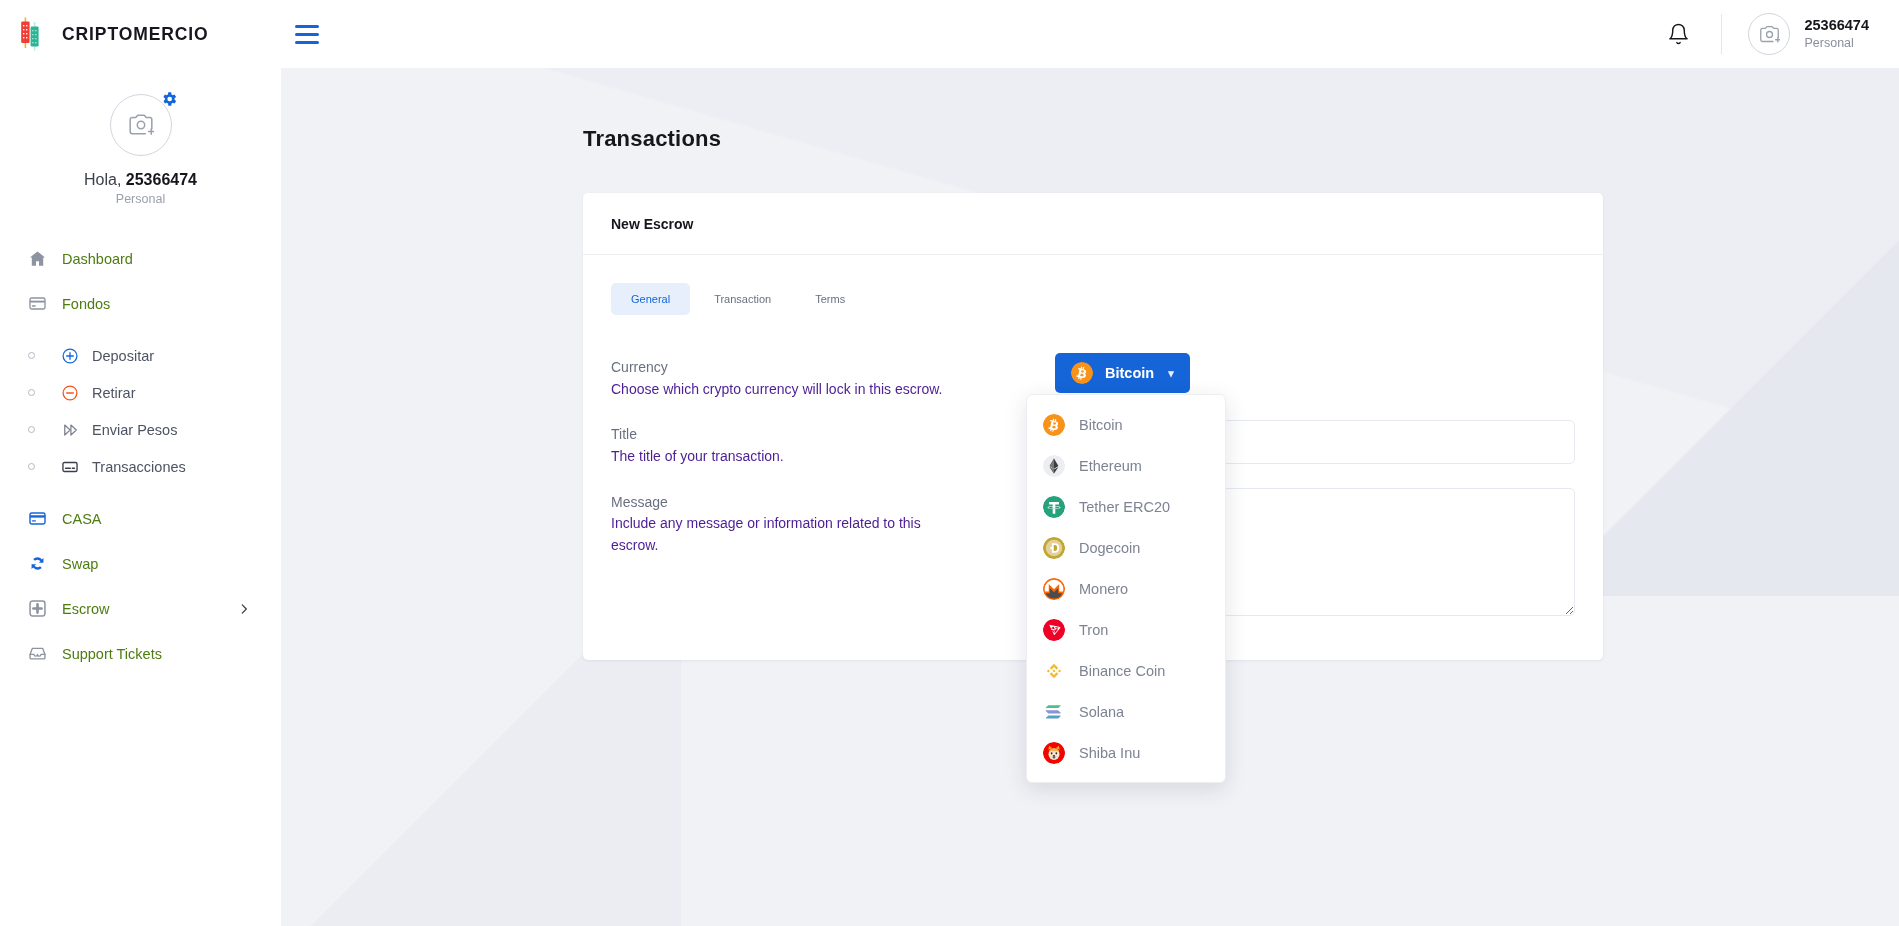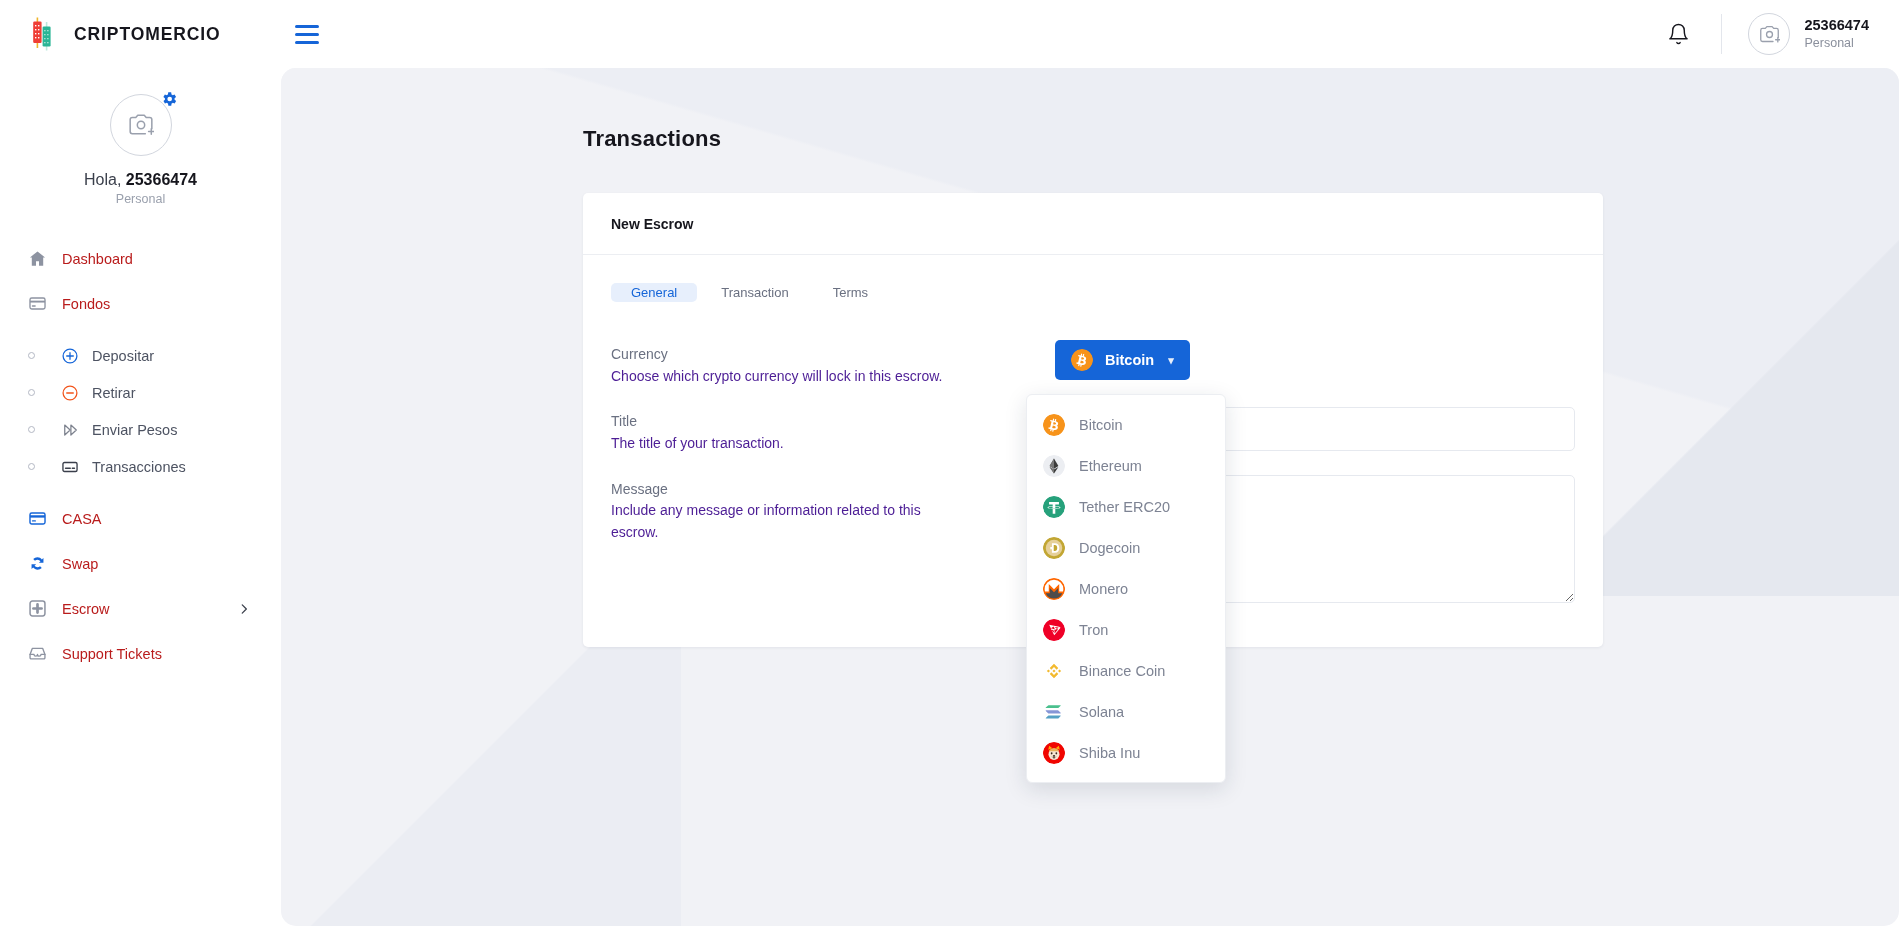--- a/index.html
+++ b/index.html
@@ -13,21 +13,21 @@
   
   .topbar {
     position: absolute; top: 0; left: 0;
     width: 1899px; height: 68px;
     background: #ffffff;
     display: flex; align-items: center;
     z-index: 40;
   }
   .logo-wrap {
     width: 281px; height: 68px;
-    display: flex; align-items: center; padding-left: 26px;
+    display: flex; align-items: center; padding-left: 14px;
     gap: 18px;
   }
   .logo-mark { width: 30px; height: 36px; position: relative; flex: none; }
   .brand-name {
     font-size: 17.5px; font-weight: 700; color: #16161d;
     letter-spacing: .9px;
   }
   .hamburger { margin-left: 14px; display: flex; flex-direction: column; gap: 5px; cursor: pointer; }
   .hamburger span { display: block; width: 24px; height: 3px; background: #1565d8; border-radius: 2px; }
 
@@ -67,39 +67,38 @@
   .greet b { font-weight: 700; color: #16161d; }
   .greet-role { font-size: 12.5px; color: #9aa0ad; margin-top: 3px; }
 
   .nav { margin-top: 30px; }
   .nav-item {
     display: flex; align-items: center;
     height: 45px; padding: 0 30px 0 28px;
     cursor: pointer; position: relative;
   }
   .nav-ico { width: 26px; flex: none; display: flex; align-items: center; }
-  .nav-label { font-size: 14.5px; color: #b91c1c; margin-left: 8px; white-space: nowrap; }
+  .nav-label { font-size: 14.5px; color: #4d7c0f; margin-left: 8px; white-space: nowrap; }
   .nav-chevron { margin-left: auto; display: flex; align-items: center; }
 
   .nav-sub { display: flex; align-items: center; height: 37px; padding: 0 30px 0 28px; cursor: pointer; }
   .subdot {
     width: 7px; height: 7px; border-radius: 50%;
     border: 1.2px solid #b3b8c4; flex: none;
   }
   .sub-ico { width: 26px; flex: none; display: flex; align-items: center; justify-content: center; margin-left: 22px; }
   .sub-label { font-size: 14.5px; color: #4d5362; margin-left: 9px; white-space: nowrap; }
   .nav-gap { height: 11px; }
 
   
   .main {
     position: absolute; top: 68px; left: 281px;
     width: 1618px; height: 858px;
     background: #f1f2f6;
     overflow: hidden;
-    border-radius: 15px;
   }
   .bg-slash-a {
     position: absolute; top: 0; left: 0; width: 1618px; height: 360px;
     background: linear-gradient(196deg, #eceef4 0%, #eceef4 47%, #f1f2f6 47.4%, #f1f2f6 100%);
     pointer-events: none;
   }
   .bg-slash-b {
     position: absolute; right: 0; bottom: 330px; width: 520px; height: 420px;
     background: linear-gradient(135deg, rgba(241,242,246,0) 0%, rgba(241,242,246,0) 62%, #e5e8ef 62.3%, #e5e8ef 100%);
     pointer-events: none;
@@ -125,21 +124,21 @@
   }
   .card-head {
     height: 62px; display: flex; align-items: center;
     padding: 0 28px; border-bottom: 1px solid #eceef2;
     font-size: 14px; font-weight: 600; color: #16161d;
   }
   .card-body { padding: 28px 28px 34px 28px; }
 
   .tabs { display: flex; align-items: center; gap: 4px; margin-bottom: 28px; }
   .tab {
-    padding: 2px 20px; font-size: 13px; border-radius: 5px;
+    padding: 10px 20px; font-size: 11px; border-radius: 5px;
     color: #6a7081; cursor: pointer; white-space: nowrap;
   }
   .tab.active { background: #e7effc; color: #1565d8; }
 
   .row { display: flex; align-items: flex-start; padding: 10px 0; }
   .row-left { width: 420px; flex: none; padding-top: 4px; }
   .row-label { font-size: 14px; color: #6a7081; line-height: 1.55; }
   .row-desc { font-size: 14px; color: #4c1d95; line-height: 1.55; max-width: 340px; }
   .row-right { flex: 1; display: flex; justify-content: flex-start; padding-left: 24px; position: relative; }
 

